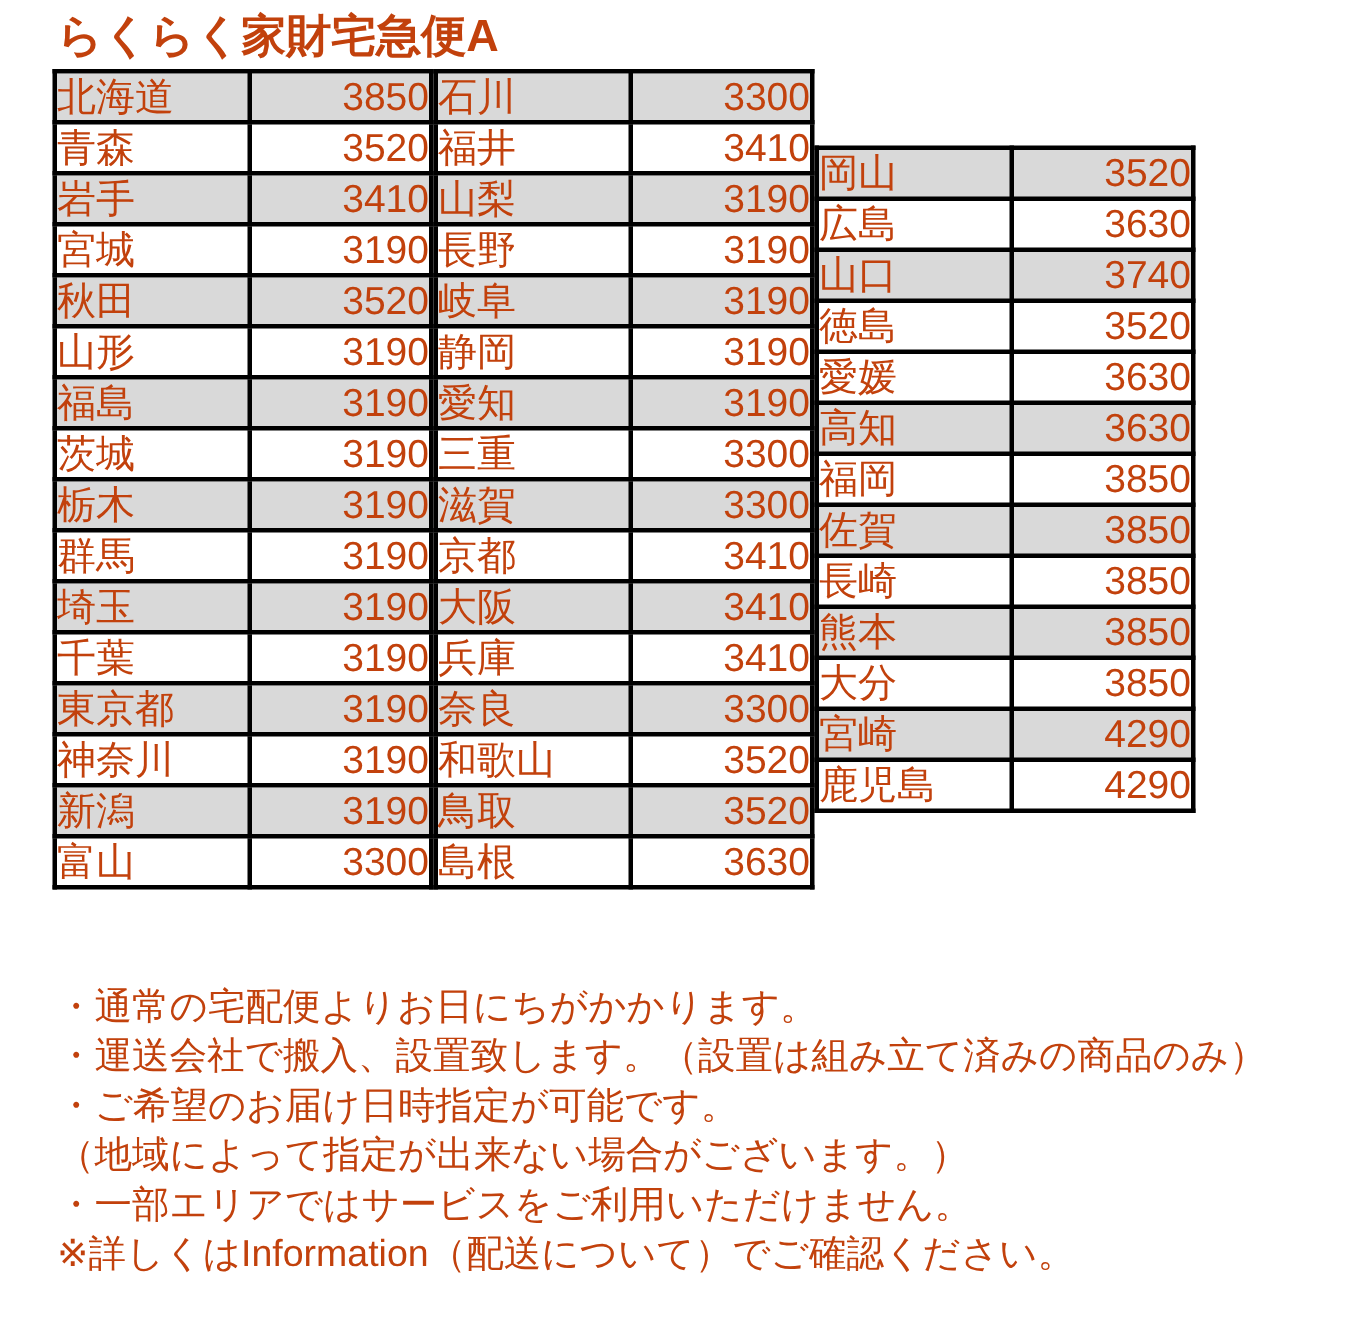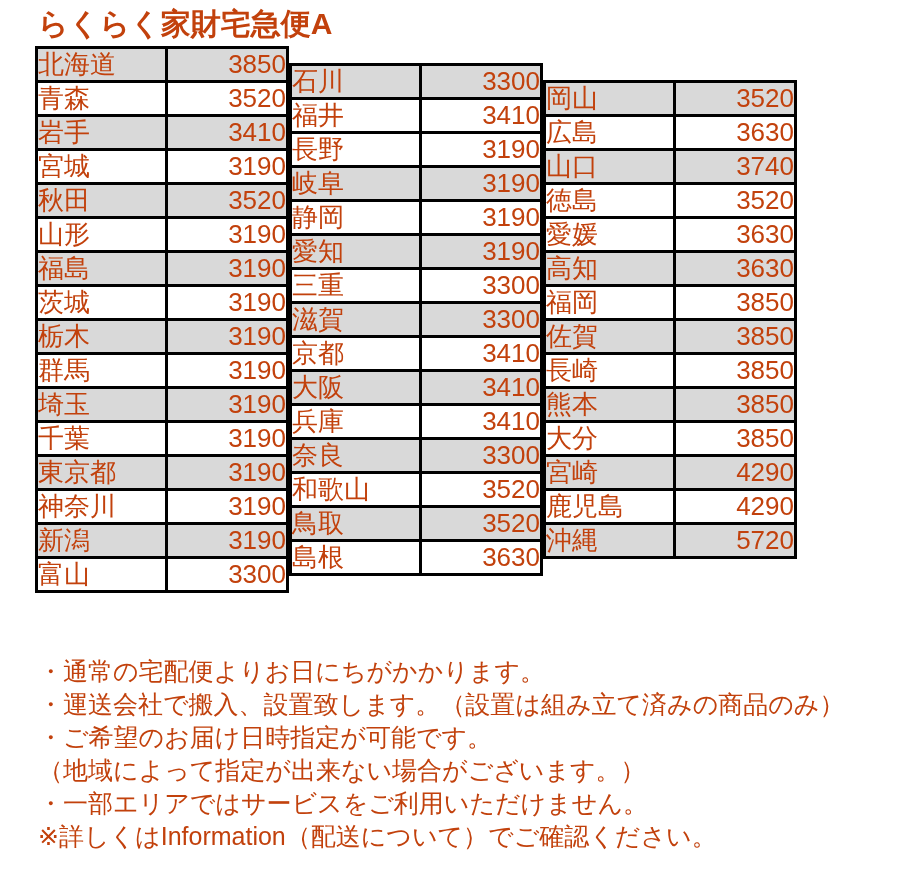--- a/index.html
+++ b/index.html
@@ -149,20 +149,24 @@
     <table class="group">
       <tbody>
           <tr class="stripe">
     <td class="pref">石川</td>
     <td class="price">3300</td>
   </tr>
           <tr>
     <td class="pref">福井</td>
     <td class="price">3410</td>
   </tr>
+          <tr class="stripe">
+    <td class="pref">山梨</td>
+    <td class="price">3190</td>
+  </tr>
           <tr>
     <td class="pref">長野</td>
     <td class="price">3190</td>
   </tr>
           <tr class="stripe">
     <td class="pref">岐阜</td>
     <td class="price">3190</td>
   </tr>
           <tr>
     <td class="pref">静岡</td>
@@ -256,24 +260,20 @@
     <td class="pref">大分</td>
     <td class="price">3850</td>
   </tr>
           <tr class="stripe">
     <td class="pref">宮崎</td>
     <td class="price">4290</td>
   </tr>
           <tr>
     <td class="pref">鹿児島</td>
     <td class="price">4290</td>
-  </tr>
-          <tr class="stripe">
-    <td class="pref">沖縄</td>
-    <td class="price thin-b">5720</td>
   </tr>
         </tbody>
     </table>
   </div>
 
   <div class="notes">
     <div>・通常の宅配便よりお日にちがかかります。</div>
     <div>・運送会社で搬入、設置致します。（設置は組み立て済みの商品のみ）</div>
     <div>・ご希望のお届け日時指定が可能です。</div>
     <div>（地域によって指定が出来ない場合がございます。）</div>

